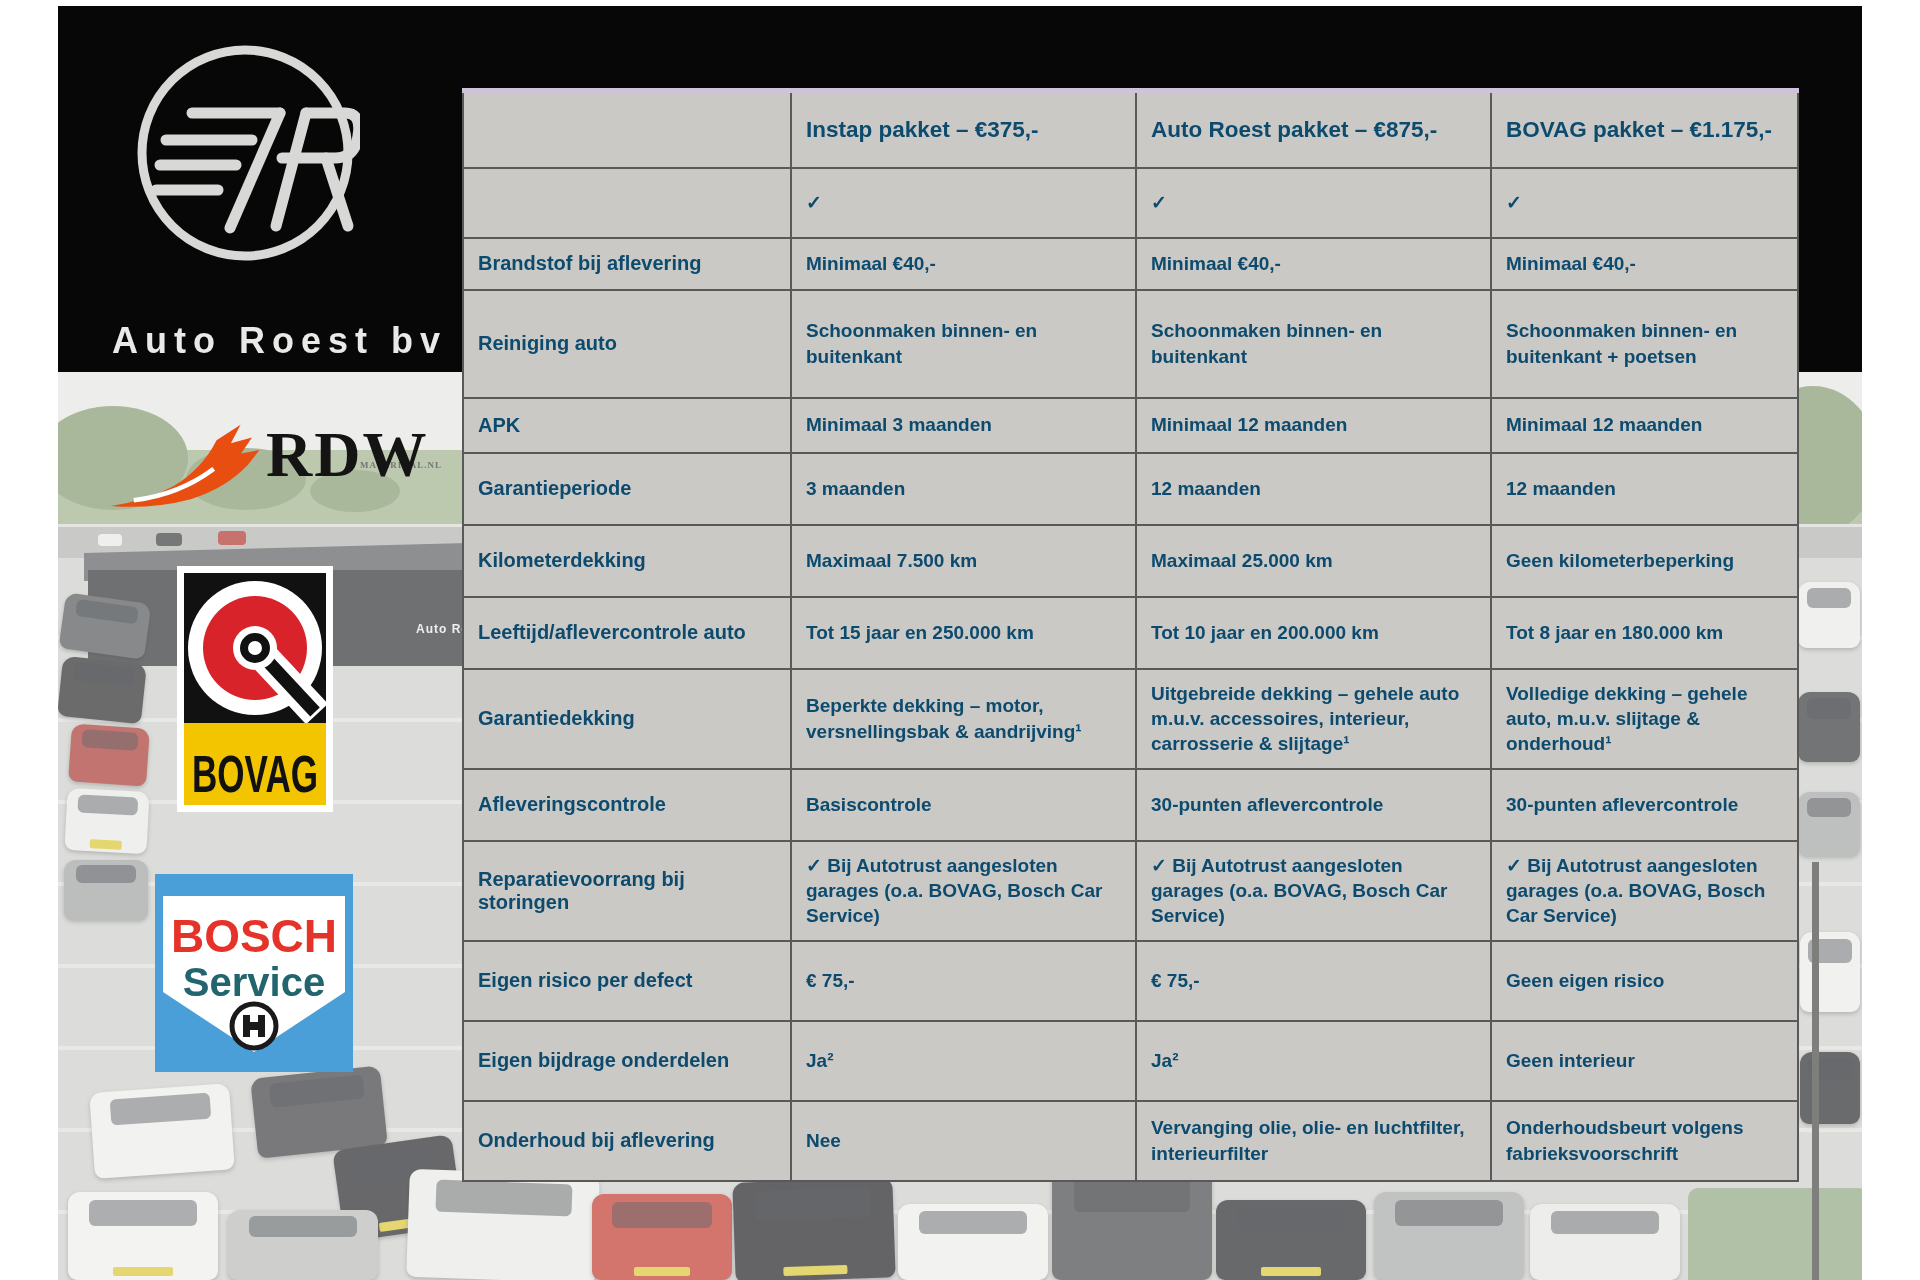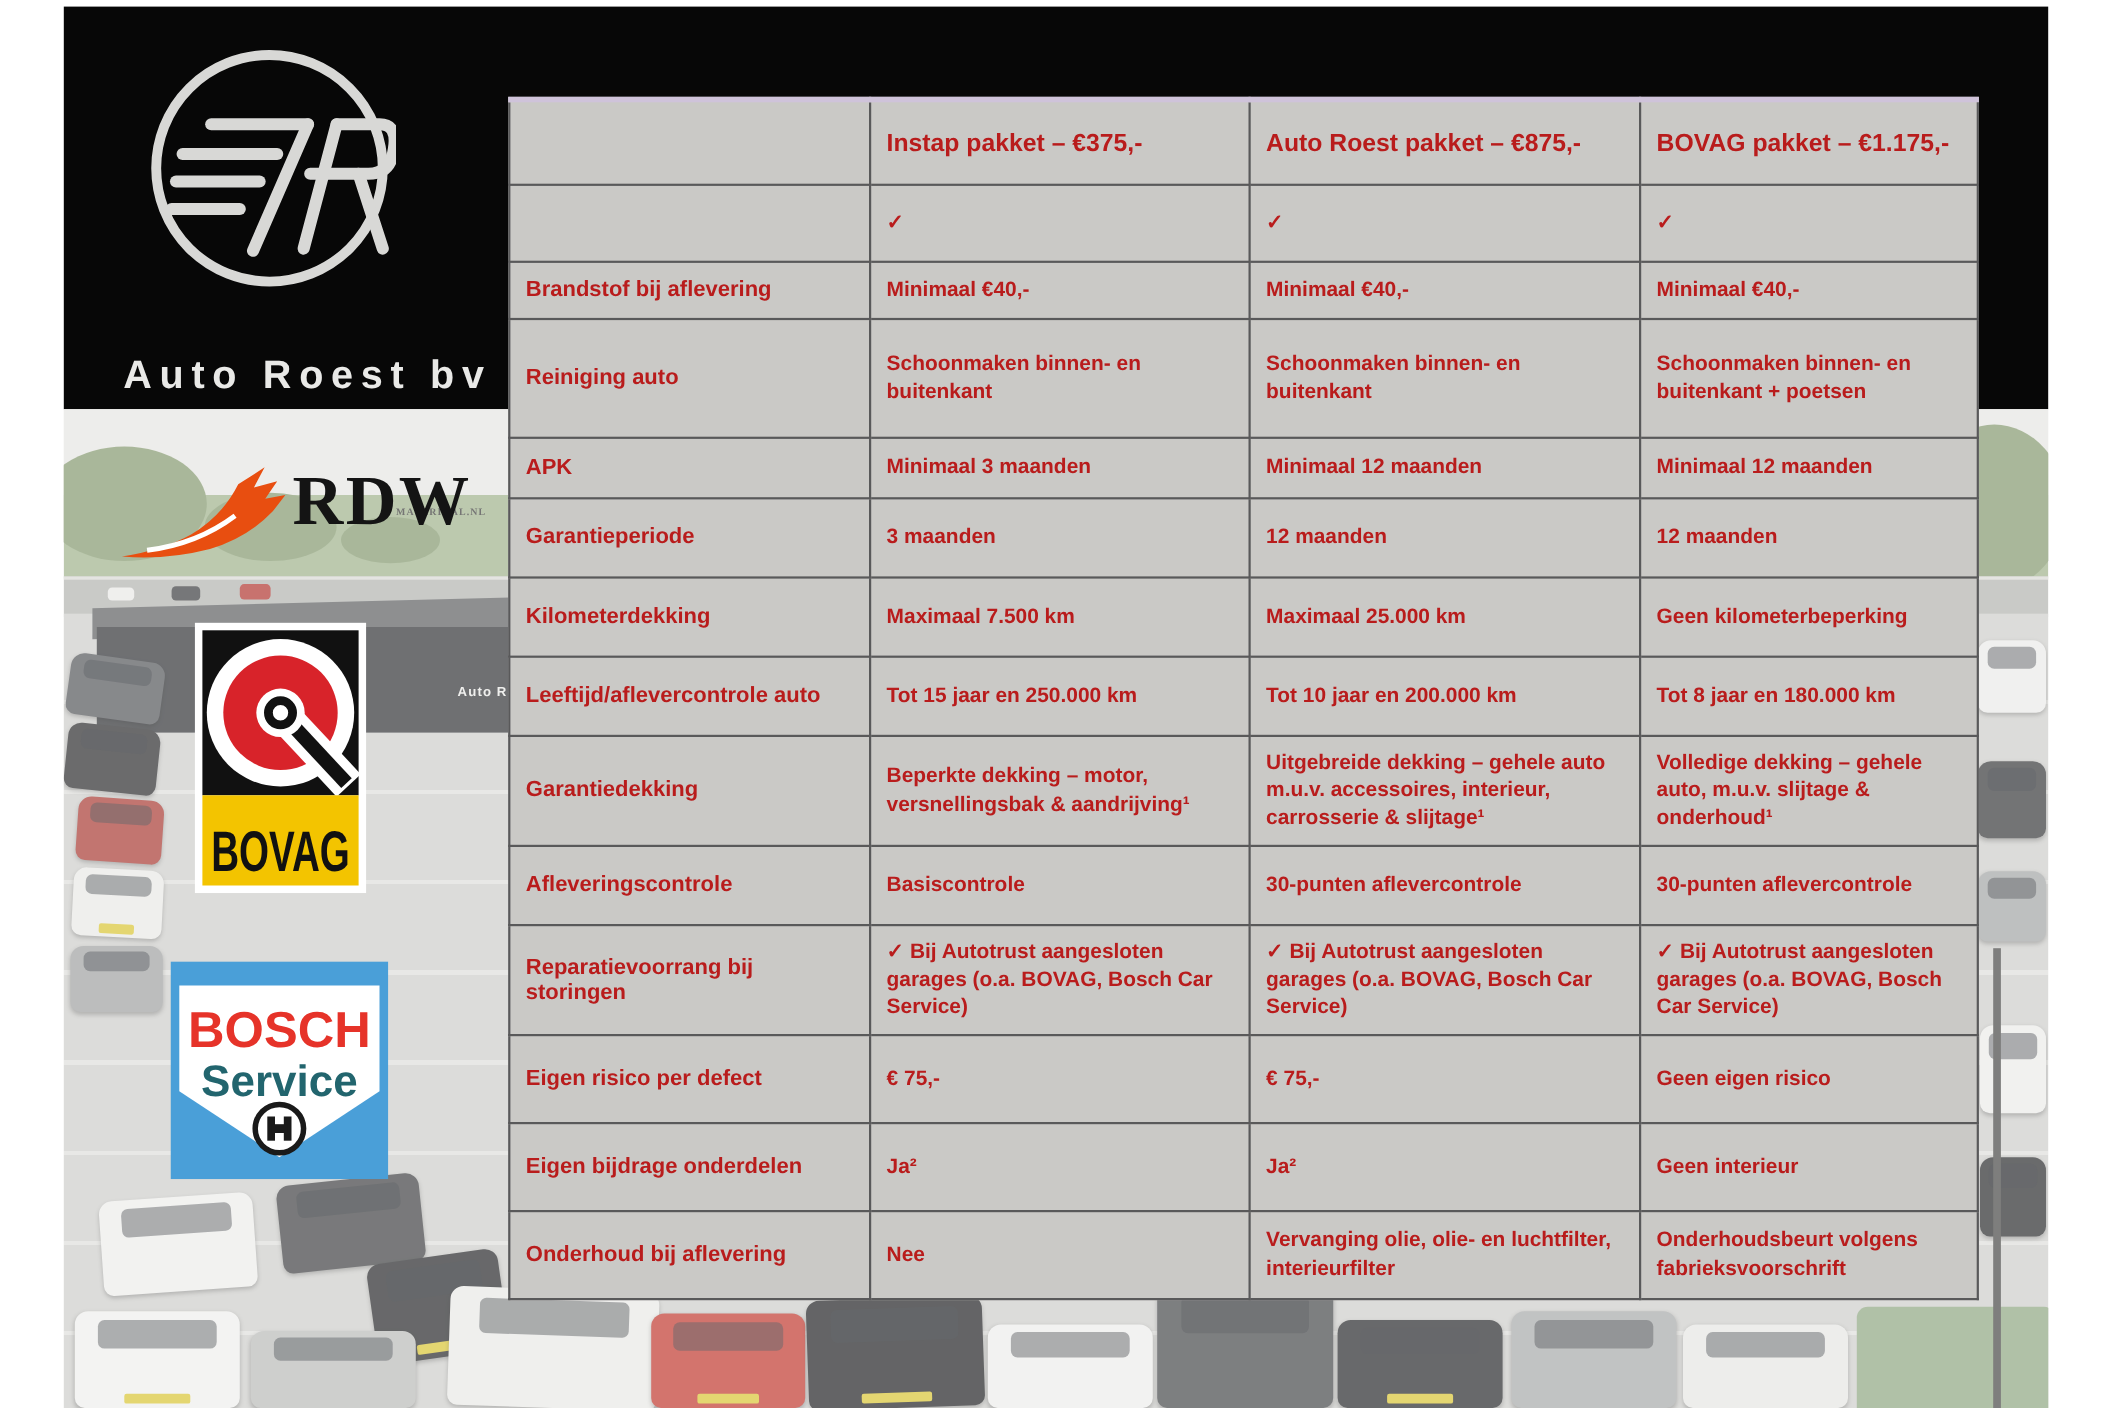--- a/index.html
+++ b/index.html
@@ -38,21 +38,21 @@
   
   .rdw{position:absolute;left:108px;top:416px;z-index:3;width:300px;height:100px;}
   .rdw svg{position:absolute;left:0;top:4px;}
   .rdw-text{position:absolute;left:158px;top:2px;font-family:"Liberation Serif",serif;
             font-weight:600;font-size:64px;color:#141414;letter-spacing:2px;}
   .bovag{position:absolute;left:177px;top:566px;z-index:3;}
   .bosch{position:absolute;left:155px;top:874px;z-index:3;}
 
   
   table.cmp{position:absolute;left:462px;top:88px;width:1335px;z-index:4;border-collapse:collapse;
-            table-layout:fixed;background:#cac9c6;color:#b91c1c;
+            table-layout:fixed;background:#cac9c6;color:#0c4a6e;
             border:2px solid #59595a;border-top:5px solid #cfc3da;}
   table.cmp th,table.cmp td{border:2px solid #59595a;padding:4px 14px;text-align:left;
             vertical-align:middle;font-weight:700;}
   table.cmp th{font-size:22.5px;}
   table.cmp td.lbl{font-size:20px;}
   table.cmp td.val{font-size:19px;line-height:1.32;}
   thead tr{height:77px;}
   tr.r0{height:70px;} tr.r1{height:52px;} tr.r2{height:108px;} tr.r3{height:55px;}
   tr.r4{height:72px;} tr.r5{height:72px;} tr.r6{height:72px;} tr.r7{height:100px;}
   tr.r8{height:72px;} tr.r9{height:100px;} tr.r10{height:80px;} tr.r11{height:80px;}

